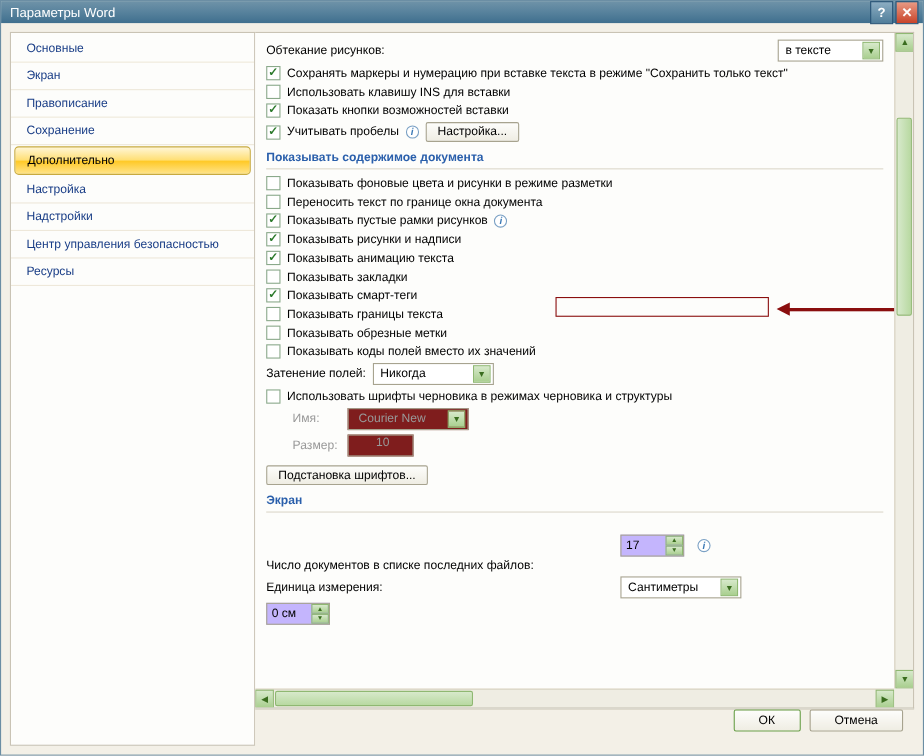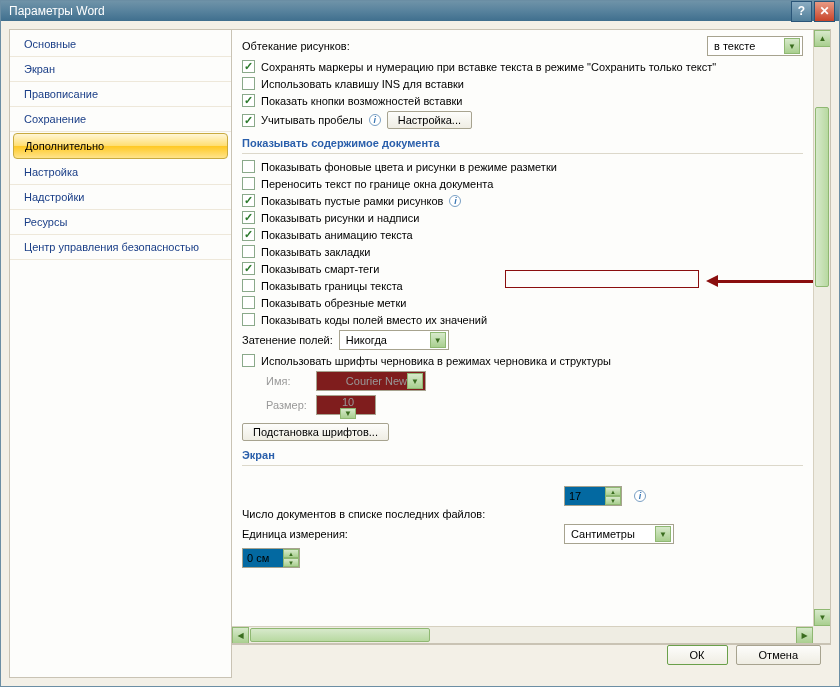--- a/index.html
+++ b/index.html
@@ -150,42 +150,42 @@
   .chk.checked::after {
     content:"✓"; color:#2c7a2c; font-size:11px; line-height:1; font-weight:bold;
   }
 
   .select {
     display:inline-flex; align-items:center;
     border:1px solid #a7a38f;
     background:#fff;
     height:20px;
     padding:0 2px 0 6px;
-    gap:0;
+    gap:20px;
   }
   .select.disabled { background:#7f1d1d; color:#999;text-align:right; }
   .select .dd {
     width:16px; height:16px;
     background: linear-gradient(to bottom,#d7e9cb,#a9cf8f);
     border:1px solid #8fb872;
     display:flex; align-items:center; justify-content:center;
     font-size:8px; color:#3a6d1f;
   }
 
   .btn-std {
     background: linear-gradient(to bottom,#fdfdfb,#efede3);
     border:1px solid #a7a38f;
     padding:2px 10px;
     cursor:pointer;
     border-radius:2px;
   }
 
   .spinbox {
     display:inline-flex; align-items:flex-end;
-    border:1px solid #a7a38f; background:#0369a1; height:20px;
+    border:1px solid #a7a38f; background:#c4b5fd; height:20px;
   }
   .spinbox input {
     border:none; width:40px; padding:0 4px; font-size:11px; height:18px; background:transparent;
   }
   .spinbox .spinners { display:flex; flex-direction:column; }
   .spinbox .sp {
     width:16px; height:9px;
     background: linear-gradient(to bottom,#d7e9cb,#a9cf8f);
     border:1px solid #8fb872; font-size:6px; color:#3a6d1f;
     display:flex; align-items:center; justify-content:center;
@@ -248,22 +248,22 @@
   <div class="body">
 
     <div class="sidebar">
       <div class="side-item">Основные</div>
       <div class="side-item">Экран</div>
       <div class="side-item">Правописание</div>
       <div class="side-item">Сохранение</div>
       <div class="side-item active">Дополнительно</div>
       <div class="side-item">Настройка</div>
       <div class="side-item">Надстройки</div>
+      <div class="side-item">Центр управления безопасностью</div>
       <div class="side-item">Ресурсы</div>
-      <div class="side-item">Центр управления безопасностью</div>
     </div>
 
     <div class="content-wrap">
       <div class="content">
 
         <div class="scroll-area">
 
           <div class="row" style="justify-content:space-between;">
             <span class="label">Обтекание рисунков:</span>
             <span class="select" style="width:96px;">

